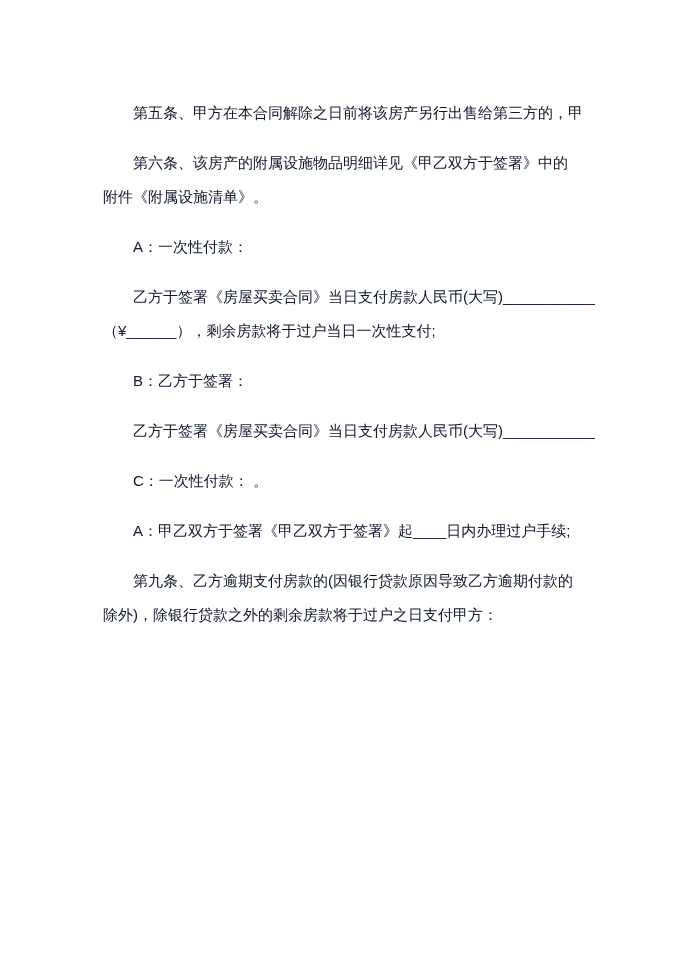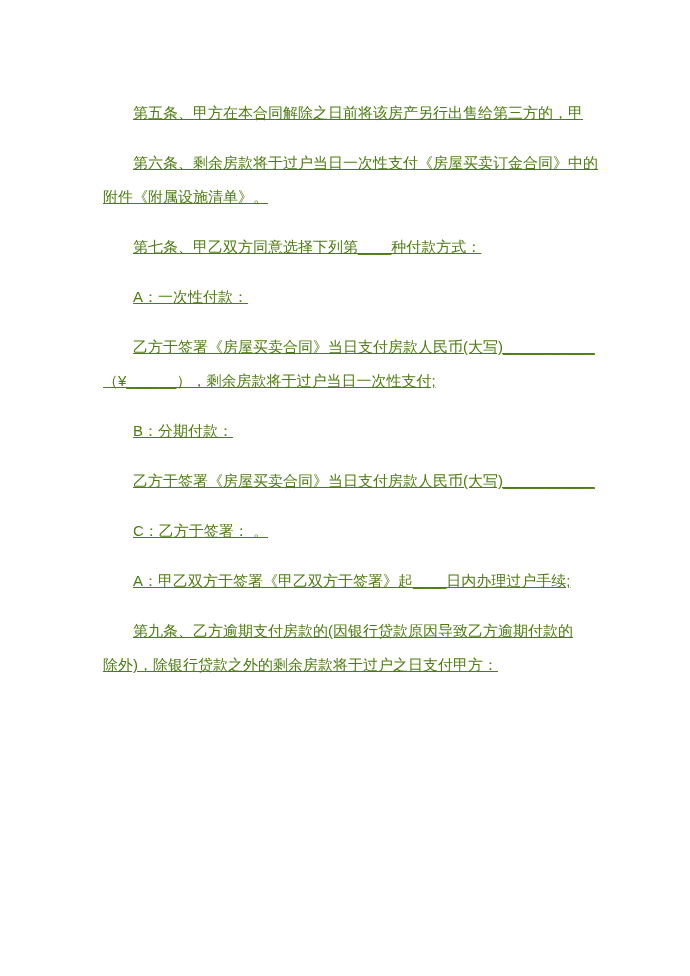--- a/index.html
+++ b/index.html
@@ -15,70 +15,66 @@
   }
   .doc-page {
     box-sizing: border-box;
     width: 690px;
     height: 976px;
     padding: 96px 100px 0 103px;
     background: #ffffff;
   }
   .para {
     margin: 0 0 16px 0;
-    color: #4d7c0f;
+    color: #0f172a;
     font-size: 15px;
-    text-decoration: underline;
   }
   .line {
     line-height: 34px;
     white-space: nowrap;
     letter-spacing: 0;
   }
   .line.first {
     text-indent: 30px;
   }
 </style>
 </head>
 <body>
 
 <div class="doc-page">
 
   <div class="para">
     <div class="line first">第五条、甲方在本合同解除之日前将该房产另行出售给第三方的，甲</div>
   </div>
 
   <div class="para">
-    <div class="line first">第六条、剩余房款将于过户当日一次性支付《房屋买卖订金合同》中的</div>
+    <div class="line first">第六条、该房产的附属设施物品明细详见《甲乙双方于签署》中的</div>
     <div class="line">附件《附属设施清单》。</div>
   </div>
 
-  <div class="para">
-    <div class="line first">第七条、甲乙双方同意选择下列第____种付款方式：</div>
-  </div>
 
   <div class="para">
     <div class="line first">A：一次性付款：</div>
   </div>
 
   <div class="para">
     <div class="line first">乙方于签署《房屋买卖合同》当日支付房款人民币(大写)___________</div>
     <div class="line">（¥______），剩余房款将于过户当日一次性支付;</div>
   </div>
 
   <div class="para">
-    <div class="line first">B：分期付款：</div>
+    <div class="line first">B：乙方于签署：</div>
   </div>
 
   <div class="para">
     <div class="line first">乙方于签署《房屋买卖合同》当日支付房款人民币(大写)___________</div>
   </div>
 
   <div class="para">
-    <div class="line first">C：乙方于签署： 。</div>
+    <div class="line first">C：一次性付款： 。</div>
   </div>
 
 
   <div class="para">
     <div class="line first">A：甲乙双方于签署《甲乙双方于签署》起____日内办理过户手续;</div>
   </div>
 
 
   <div class="para">
     <div class="line first">第九条、乙方逾期支付房款的(因银行贷款原因导致乙方逾期付款的</div>

